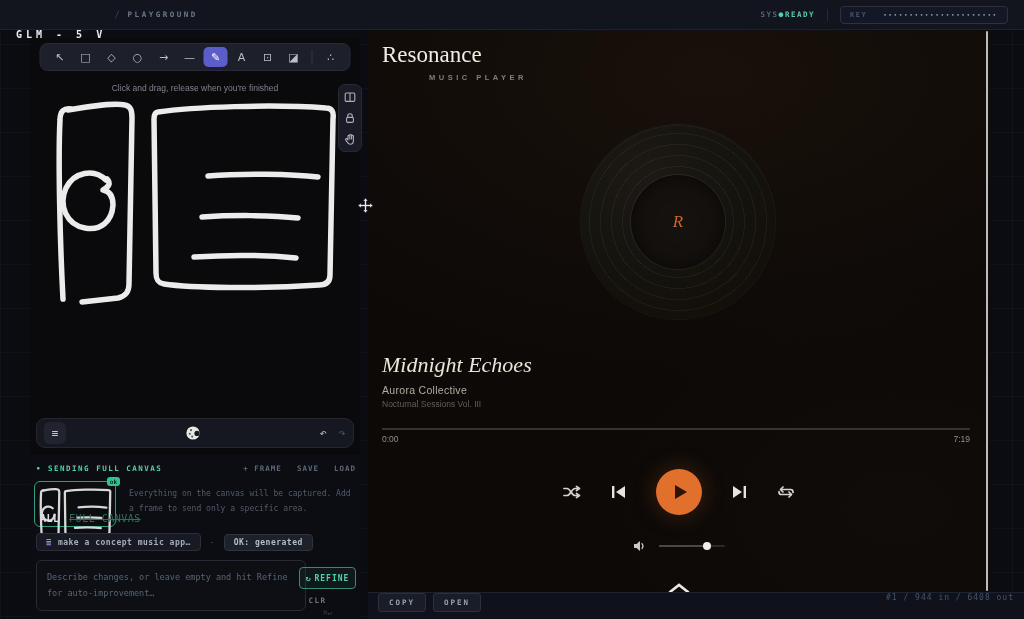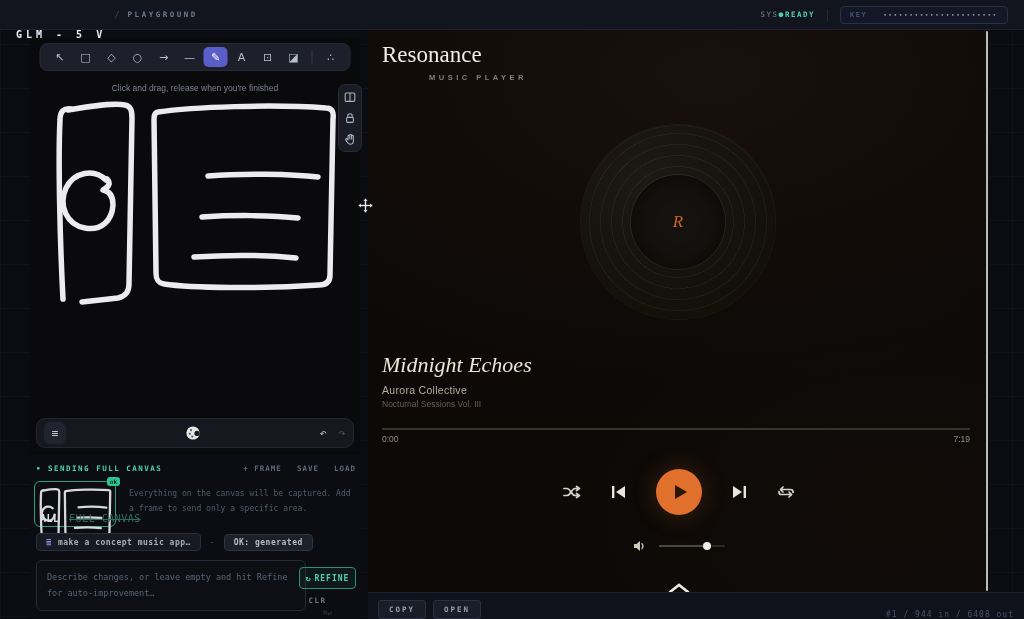--- a/index.html
+++ b/index.html
@@ -136,21 +136,21 @@
   .vol-fill { position:absolute; left:0; top:0; height:2px; width:72%; background:#4c473f; }
   .vol-thumb { position:absolute; left:72%; top:50%; transform:translate(-50%,-50%);
                width:8px; height:8px; border-radius:50%; background:#f2efe9; }
   .queue-chevron { position:absolute; left:50%; top:553px; transform:translateX(-50%); }
   .scrollbar { position:absolute; left:986px; top:31px; width:2px; height:560px;
                background:#dcdcdc; opacity:0.85; border-radius:1px; cursor:pointer; }
 
   
   .footer { position:absolute; left:368px; top:592px; width:656px; height:27px;
             background:#0f121a; border-top:1px solid #1d2230;
-            display:flex; align-items:flex-end; padding:0 10px; gap:7px; }
+            display:flex; align-items:flex-start; padding:0 10px; gap:7px; }
   .fbtn { background:#191d27; border:1px solid #2a3040; border-radius:3px; color:#99a1ae;
           font-size:7.5px; font-weight:bold; letter-spacing:2px; padding:4px 10px; cursor:pointer; }
   .stats { margin-left:auto; color:#45536f; font-size:8px; letter-spacing:1px; }
 
   .move-cursor { position:absolute; left:357px; top:197px; z-index:10; }
 </style>
 </head>
 <body>
 
 <div id="stage">

